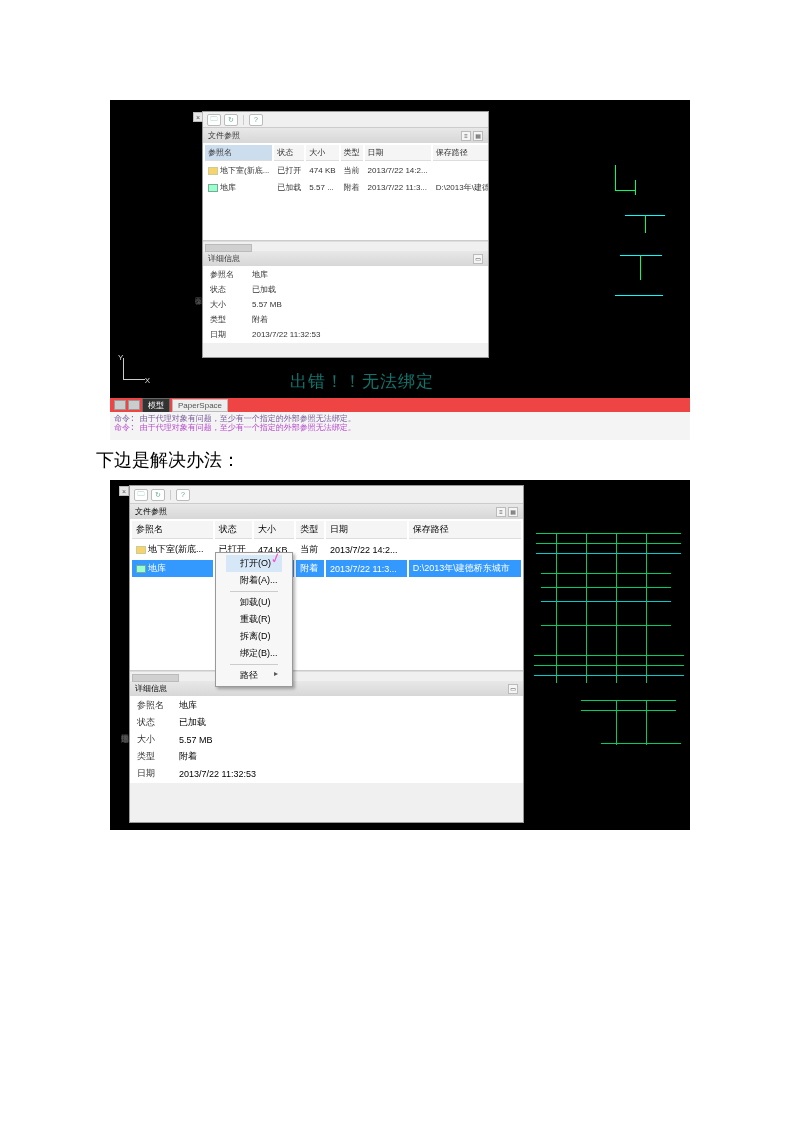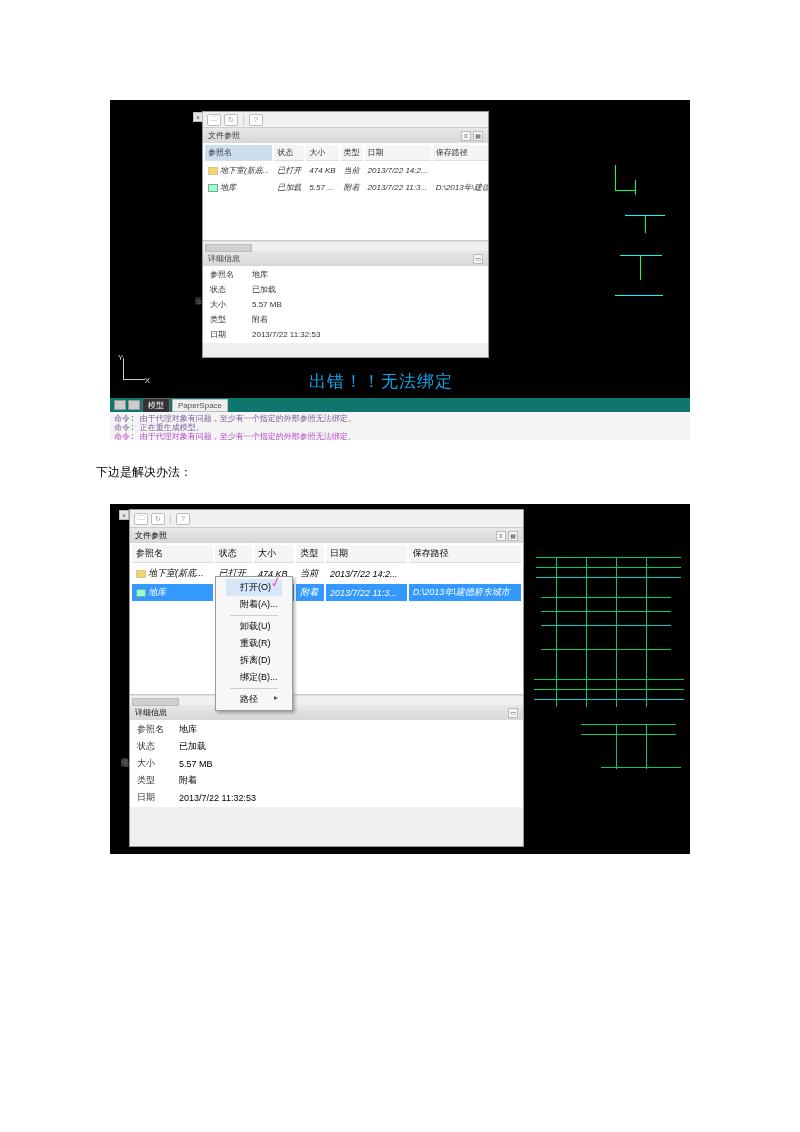--- a/index.html
+++ b/index.html
@@ -15,57 +15,57 @@
   }
   .palette-close { position:absolute; left:-10px; top:0; width:10px; height:10px; background:#e7e7e7; color:#555; font-size:7px; text-align:center; line-height:9px; border:1px solid #bbb;}
   .palette-toolbar { height: 16px; padding: 2px 4px; display:flex; gap:3px; align-items:center; border-bottom:1px solid #ccc;}
   .tb-btn { width:14px; height:12px; background:#fff; border:1px solid #bbb; border-radius:2px; display:flex; align-items:center; justify-content:center; font-size:7px; color:#6a8;}
   .tb-sep { width:1px; height:10px; background:#ccc; margin:0 2px;}
   .palette-section-head { background: linear-gradient(#e8e8e8,#d7d7d7); padding:2px 5px; font-weight:500; display:flex; justify-content:space-between; align-items:center; font-size:8px;}
   .palette-section-head .tools { display:flex; gap:2px;}
   .mini-btn { width:10px;height:10px;background:#f5f5f5;border:1px solid #bbb;font-size:6px;display:flex;align-items:center;justify-content:center;color:#555;}
   .file-table { width:100%; font-size:8px; }
   .file-table th { background:#f5f5f5; text-align:left; padding:2px 3px; font-weight:400; border-bottom:1px solid #ddd; white-space:nowrap;}
-  .file-table td { padding:2px 3px; white-space:nowrap;font-style:italic; }
+  .file-table td { padding:2px 3px; white-space:nowrap; }
   .file-table .sel th.name { background:#cde; }
   .file-ico { display:inline-block; width:10px;height:8px; background:#f6d36b; border:1px solid #cc9; margin-right:2px; vertical-align:middle;}
   .file-ico.dwg { background:#9fc; border-color:#7a9;}
   .list-body { background:#fff; height:98px; overflow:hidden; border-bottom:1px solid #ccc;}
   .scroll-gap { height:10px; background:#f0f0f0; border-top:1px solid #ddd; position:relative;}
   .scroll-gap::after{content:"";position:absolute;left:2px;top:2px;width:45px;height:6px;background:#d0d0d0;border:1px solid #bbb;}
   .details { background:#fff; }
   .details table { width:100%; font-size:8px;}
   .details td { padding:1px 5px;}
   .details td.k { width:40px; color:#333;}
   .side-label { position:absolute; left:-10px; top:180px; width:10px; font-size:7px; color:#555; writing-mode:vertical-rl; text-orientation:upright; line-height:9px;}
   
   .cad-bits { position:absolute; right:5px; top:60px; width:100px; height:160px; }
   .cad-bits .l { position:absolute; background:#0f6; }
   .cad-bits .cy { position:absolute; background:#0ff; }
   
-  .handnote { position:absolute; left:199px; top:270px; color:#0ea5e9; font-family:"Kaiti","STKaiti",cursive; font-size:17px; letter-spacing:1px;}
+  .handnote { position:absolute; left:180px; top:270px; color:#0f766e; font-family:"Kaiti","STKaiti",cursive; font-size:17px; letter-spacing:1px;}
   
   .ucs { position:absolute; left:8px; bottom:55px; width:30px; height:30px; }
   .ucs .ax { position:absolute; background:#ccc; }
   .ucs .yax { left:5px; bottom:5px; width:1px; height:22px;}
   .ucs .xax { left:5px; bottom:5px; width:22px; height:1px;}
   .ucs .ylbl{position:absolute;left:0;top:-2px;color:#ddd;font-size:8px;}
   .ucs .xlbl{position:absolute;right:-2px;bottom:0;color:#ddd;font-size:8px;}
   
-  .tabs-bar { position:absolute; left:0; bottom:28px; right:0; height:14px; background:#0f766e; display:flex; align-items:center; font-size:8px; padding-left:4px; gap:2px;}
+  .tabs-bar { position:absolute; left:0; bottom:28px; right:0; height:14px; background:#ef4444; display:flex; align-items:center; font-size:8px; padding-left:4px; gap:2px;}
   .tabs-bar .tab-btn{width:12px;height:10px;background:#ccc;border:1px solid #999;}
   .tabs-bar .tab-a { background:#333;color:#fff;padding:1px 5px;border:1px solid #666;}
   .tabs-bar .tab-b { background:#eee;color:#555;padding:1px 5px;border:1px solid #bbb;}
   .cmdlog { position:absolute; left:0; bottom:0; right:0; height:28px; background:#f4f4f4; color:#7a5c9b; font-size:8px; padding:2px 4px; line-height:9px; font-family:SimSun,monospace;}
   .cmdlog .line{ white-space:nowrap; overflow:hidden;}
   .cmdlog .underline{ color:#b84bcf; }
 
   
   .caption { text-align:center; font-size:16px; margin:14px 0; font-family:SimSun,serif;}
-  .para { font-size:12px; margin: 20px 96px; font-family:SimSun,"Microsoft YaHei",serif; line-height:24px;}
+  .para { font-size:18px; margin: 8px 96px; font-family:SimSun,"Microsoft YaHei",serif; line-height:24px;}
   .para.calibri { font-family: Calibri, SimSun, serif; }
 
   
   .shot2 { margin: 6px 110px 0 110px; background:#000; position:relative; height:350px; overflow:hidden;}
   .shot2 .xref-palette {
     position:absolute; left:20px; top:6px; width:393px; height:336px;
     background:#f0f0f0; font-size:9px;
     box-shadow:0 0 0 1px #999;
   }
   .shot2 .palette-toolbar { height:18px;}
@@ -198,21 +198,20 @@
     </div>
 
     <div class="tabs-bar">
       <span class="tab-btn"></span>
       <span class="tab-btn"></span>
       <span class="tab-a">模型</span>
       <span class="tab-b">PaperSpace</span>
     </div>
     <div class="cmdlog">
       <div class="line">命令: 由于代理对象有问题，至少有一个指定的外部参照无法绑定。</div>
-      <div class="line">命令: 正在重生成模型。</div>
       <div class="line underline">命令: 由于代理对象有问题，至少有一个指定的外部参照无法绑定。</div>
     </div>
   </div>
 
   <div class="para">下边是解决办法：</div>
 
   <div class="shot2">
     <div class="xref-palette">
       <div class="palette-close">×</div>
       <div class="palette-toolbar">

